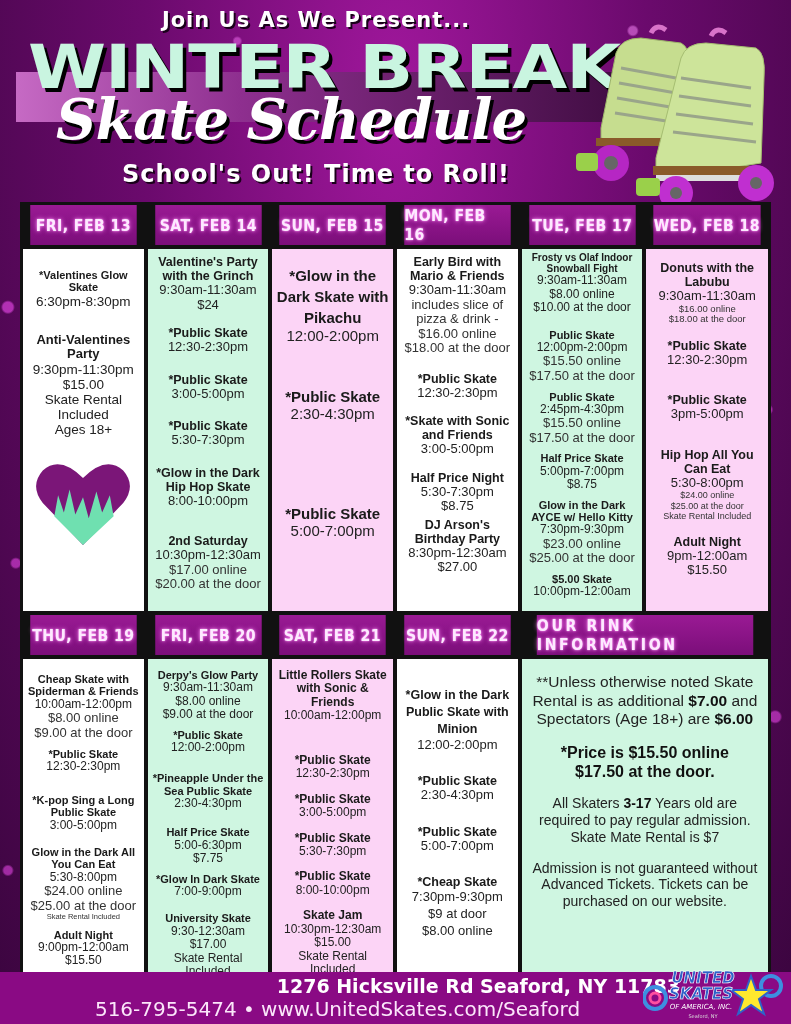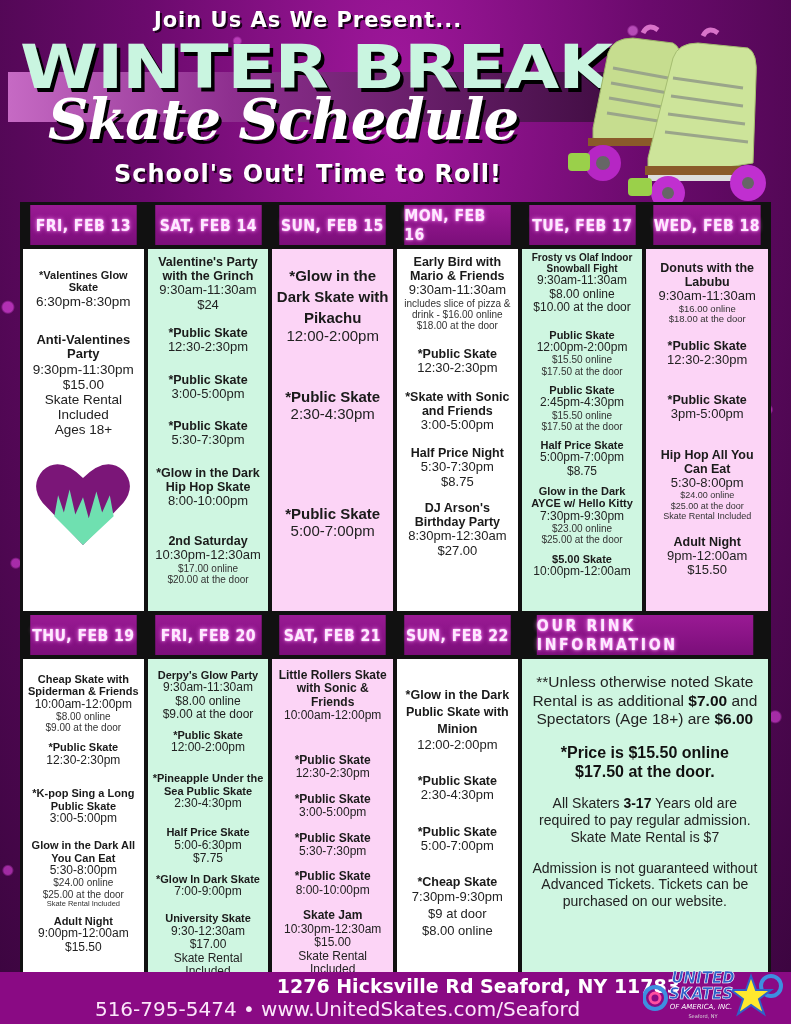--- a/index.html
+++ b/index.html
@@ -15,21 +15,21 @@
       radial-gradient(circle at 97% 40%, rgba(255,80,255,0.55) 0 4px, transparent 6px),
       radial-gradient(circle at 98% 70%, rgba(255,80,255,0.5) 0 5px, transparent 7px),
       radial-gradient(circle at 1% 30%, rgba(255,80,255,0.55) 0 5px, transparent 7px),
       radial-gradient(circle at 2% 55%, rgba(255,80,255,0.5) 0 4px, transparent 6px),
       radial-gradient(circle at 1% 85%, rgba(255,80,255,0.5) 0 4px, transparent 6px),
       radial-gradient(ellipse at 50% 10%, #a0179c 0%, #6b0a6d 45%, #3a053e 100%);
     color: #111;
   }
 
   
-  .header { position: absolute; left: 8px; top: 0; width: 770px; height: 200px; }
+  .header { position: absolute; left: 16px; top: 0; width: 770px; height: 200px; }
   .band {
     position: absolute; left: 0; top: 72px; width: 640px; height: 50px;
     background: linear-gradient(90deg, #c66ac4 0%, #8e2f8f 35%, #3a0a3c 100%);
   }
   .pre-title {
     position: absolute; top: 8px; left: 0; width: 600px; text-align: center;
     font-family: "DejaVu Sans", sans-serif; font-weight: bold; font-size: 21px;
     color: #fff; letter-spacing: 1px; text-shadow: 2px 2px 0 #1a001a;
   }
   .title-main {
@@ -78,21 +78,21 @@
   .row1 .cell { height: 362px; }
   .row2 .cell { height: 318px; }
   .bg-white { background: #ffffff; }
   .bg-mint  { background: #cff6e1; }
   .bg-pink  { background: #fcd4f6; }
 
   .ev { margin-bottom: 10px; line-height: 1.12; width: 100%; }
   .ev .t { font-weight: bold; font-size: 12.5px; color: #1a1a1a; display: block; }
   .ev .tm { font-size: 13px; color: #222; display: block; }
   .ev .p { font-size: 13px; color: #222; display: block; }
-  .ev .sm { font-size: 10px; color: #333; display: block; }
+  .ev .sm { font-size: 13px; color: #333; display: block; }
   .big .t { font-size: 15px; }
   .big .tm { font-size: 15px; }
   .tight .t { font-size: 11px; }
   .tight .tm { font-size: 12px; }
   .tight { margin-bottom: 7px; }
 
   .heart { margin-top: 10px; width: 96px; height: 90px; }
 
   .info-text { padding: 14px 10px; font-size: 15.5px; color: #222; line-height: 1.2; text-align: center; }
   .info-text p { margin-bottom: 14px; }
@@ -234,21 +234,21 @@
           <span class="sm">$18.00 at the door</span>
         </div>
         <div class="ev" style="margin-bottom:14px">
           <span class="t">*Public Skate</span>
           <span class="tm">12:30-2:30pm</span>
         </div>
         <div class="ev" style="margin-bottom:14px">
           <span class="t">*Skate with Sonic and Friends</span>
           <span class="tm">3:00-5:00pm</span>
         </div>
-        <div class="ev" style="margin-bottom:12px">
+        <div class="ev" style="margin-bottom:4px">
           <span class="t">Half Price Night</span>
           <span class="tm">5:30-7:30pm</span>
           <span class="p">$8.75</span>
         </div>
         <div class="ev">
           <span class="t">DJ Arson's Birthday Party</span>
           <span class="tm">8:30pm-12:30am</span>
           <span class="p">$27.00</span>
         </div>
       </div>

